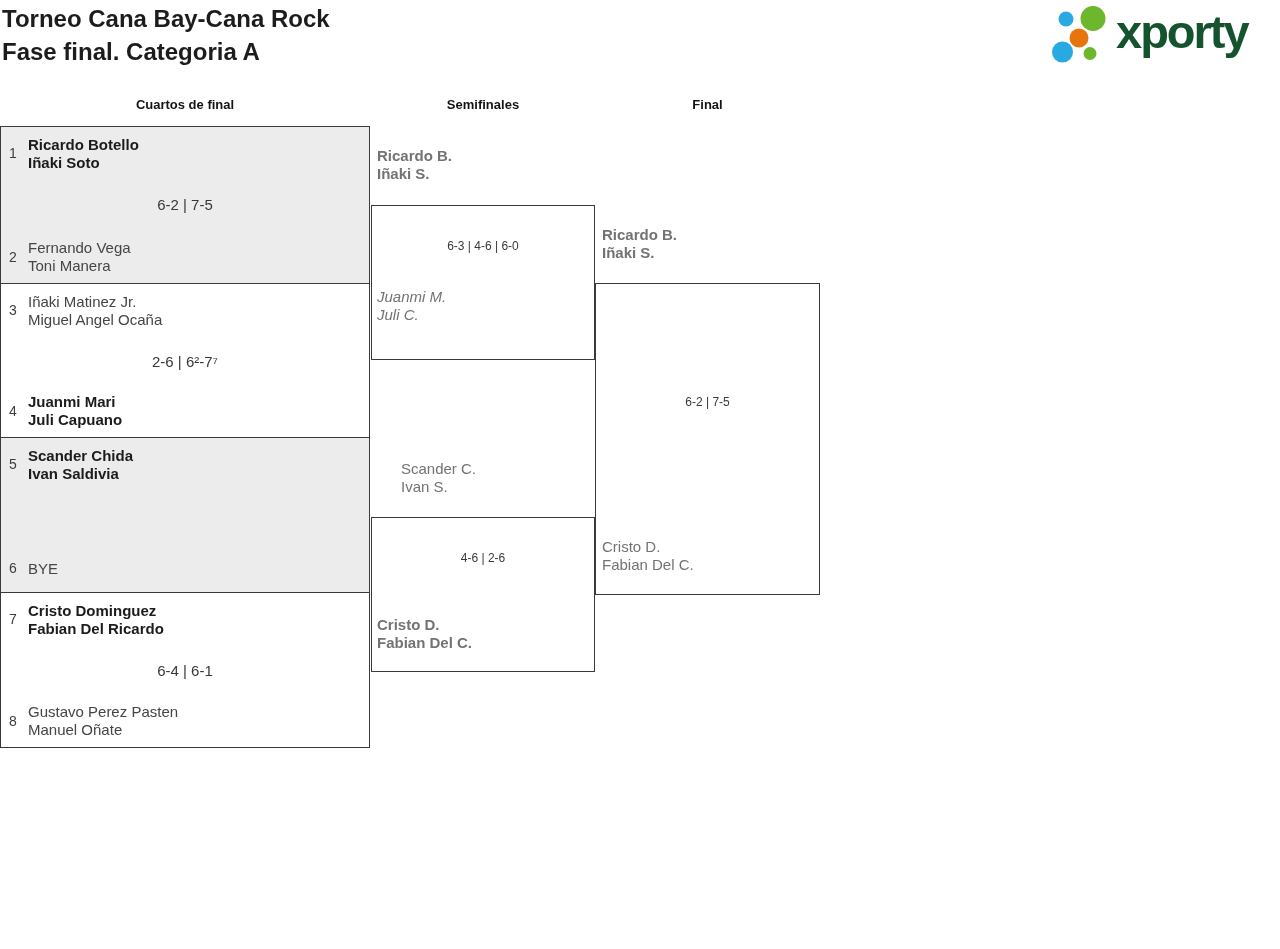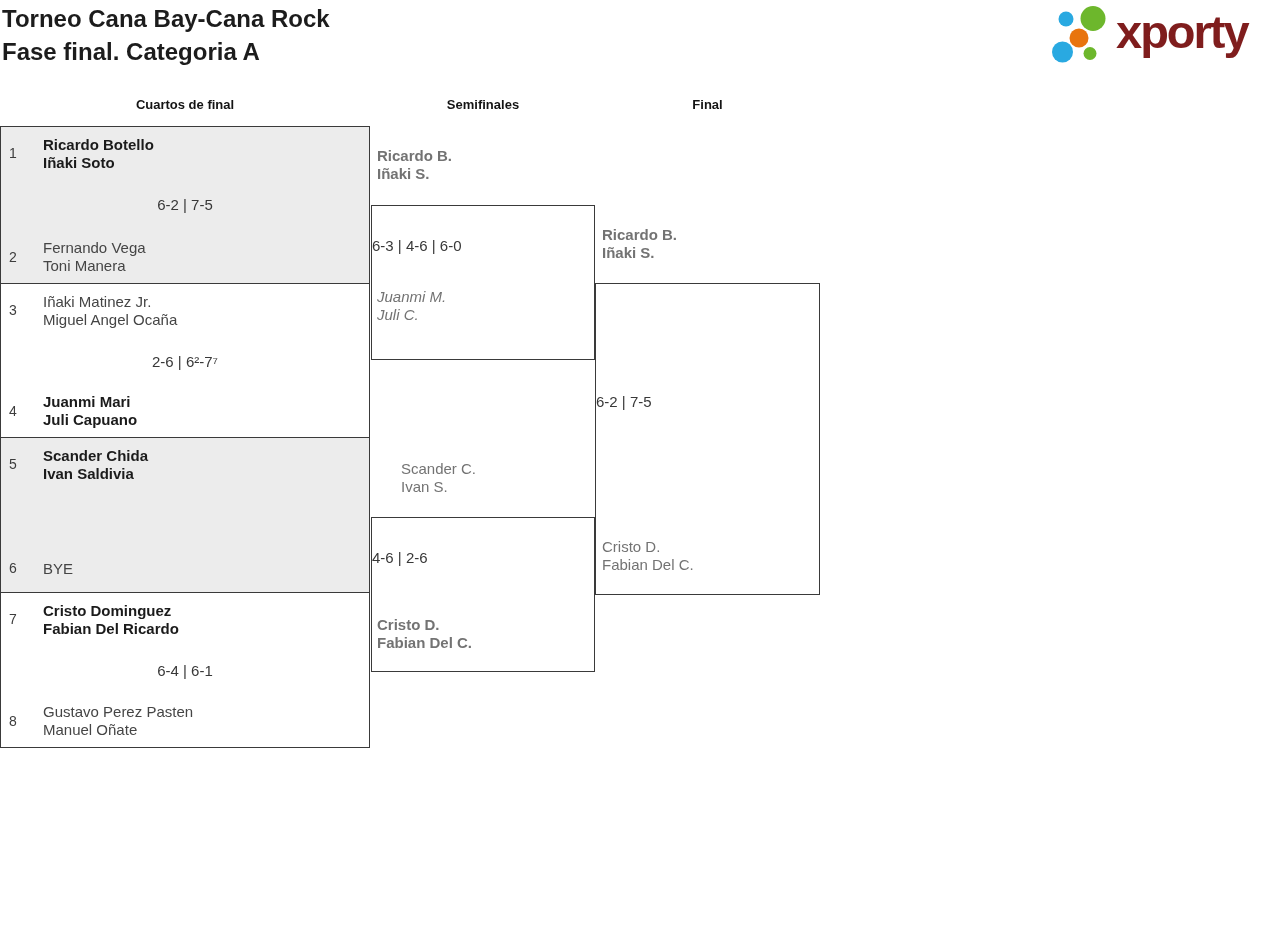--- a/index.html
+++ b/index.html
@@ -9,21 +9,21 @@
     background:#fff; font-family:"Liberation Sans", sans-serif; color:#333;padding-left:45px;
   }
 
   
   .title { position:absolute; left:2px; top:2px; font-size:24px; font-weight:700;
            line-height:33px; color:#1c1c1c; }
 
   
   .logo-dots { position:absolute; left:1052px; top:2px; }
   .logo-text { position:absolute; left:1116px; top:4px; font-size:47px; font-weight:700;
-               letter-spacing:-2px; color:#7f1d1d; }
+               letter-spacing:-2px; color:#14532d; }
 
   
   .round-header { position:absolute; top:97px; text-align:center; font-size:13px;
                   font-weight:700; color:#141414; }
   .rh-qf { left:0; width:370px; }
   .rh-sf { left:371px; width:224px; }
   .rh-f  { left:595px; width:225px; }
 
   
   .qf-box { position:absolute; left:0; top:126px; width:370px; height:622px;
@@ -31,35 +31,35 @@
   .match { position:relative; width:100%; }
   .match + .match { border-top:1px solid #3a3a3a; }
   .m1 { height:156px; } .m2 { height:154px; } .m3 { height:155px; } .m4 { height:155px; }
   .shaded { background:#ececec; }
 
   .seed { position:absolute; left:8px; font-size:14px; color:#3d3d3d; line-height:17px; }
   .seed-top { top:18px; }
   .seed-bottom { bottom:17px; }
   .seed-single { bottom:15px; }
 
-  .pair { position:absolute; left:27px; font-size:15px; line-height:18px; color:#454545;margin-left:15px; }
+  .pair { position:absolute; left:27px; font-size:15px; line-height:18px; color:#454545; }
   .pair-top { top:9px; }
   .pair-bottom { bottom:8px; }
   .pair-single { bottom:14px; }
   .winner { font-weight:700; color:#1b1b1b; }
 
   .score { position:absolute; left:0; width:100%; text-align:center; font-size:15px;
            line-height:18px; color:#383838; top:69px; }
 
   
   .bracket-box { position:absolute; border:1px solid #3a3a3a; background:transparent; }
   .sf1-box { left:371px; top:205px; width:224px; height:155px; }
   .sf2-box { left:371px; top:517px; width:224px; height:155px; }
   .final-box { left:595px; top:283px; width:225px; height:312px; }
-  .box-score { position:absolute; left:0; width:100%; text-align:left; font-size:15px;
+  .box-score { position:absolute; left:0; width:100%; text-align:center; font-size:12px;
                line-height:18px; color:#383838; }
   .sf-score { top:31px; }
   .final-score { top:109px; }
 
   
   .team-label { position:absolute; font-size:15px; line-height:18px; color:#737373; }
   .lbl-sf1-top { left:377px; top:147px; }
   .lbl-sf1-bottom { left:377px; top:288px;font-style:italic; }
   .lbl-sf2-top { left:377px; top:460px;margin-left:24px; }
   .lbl-sf2-bottom { left:377px; top:616px; }

